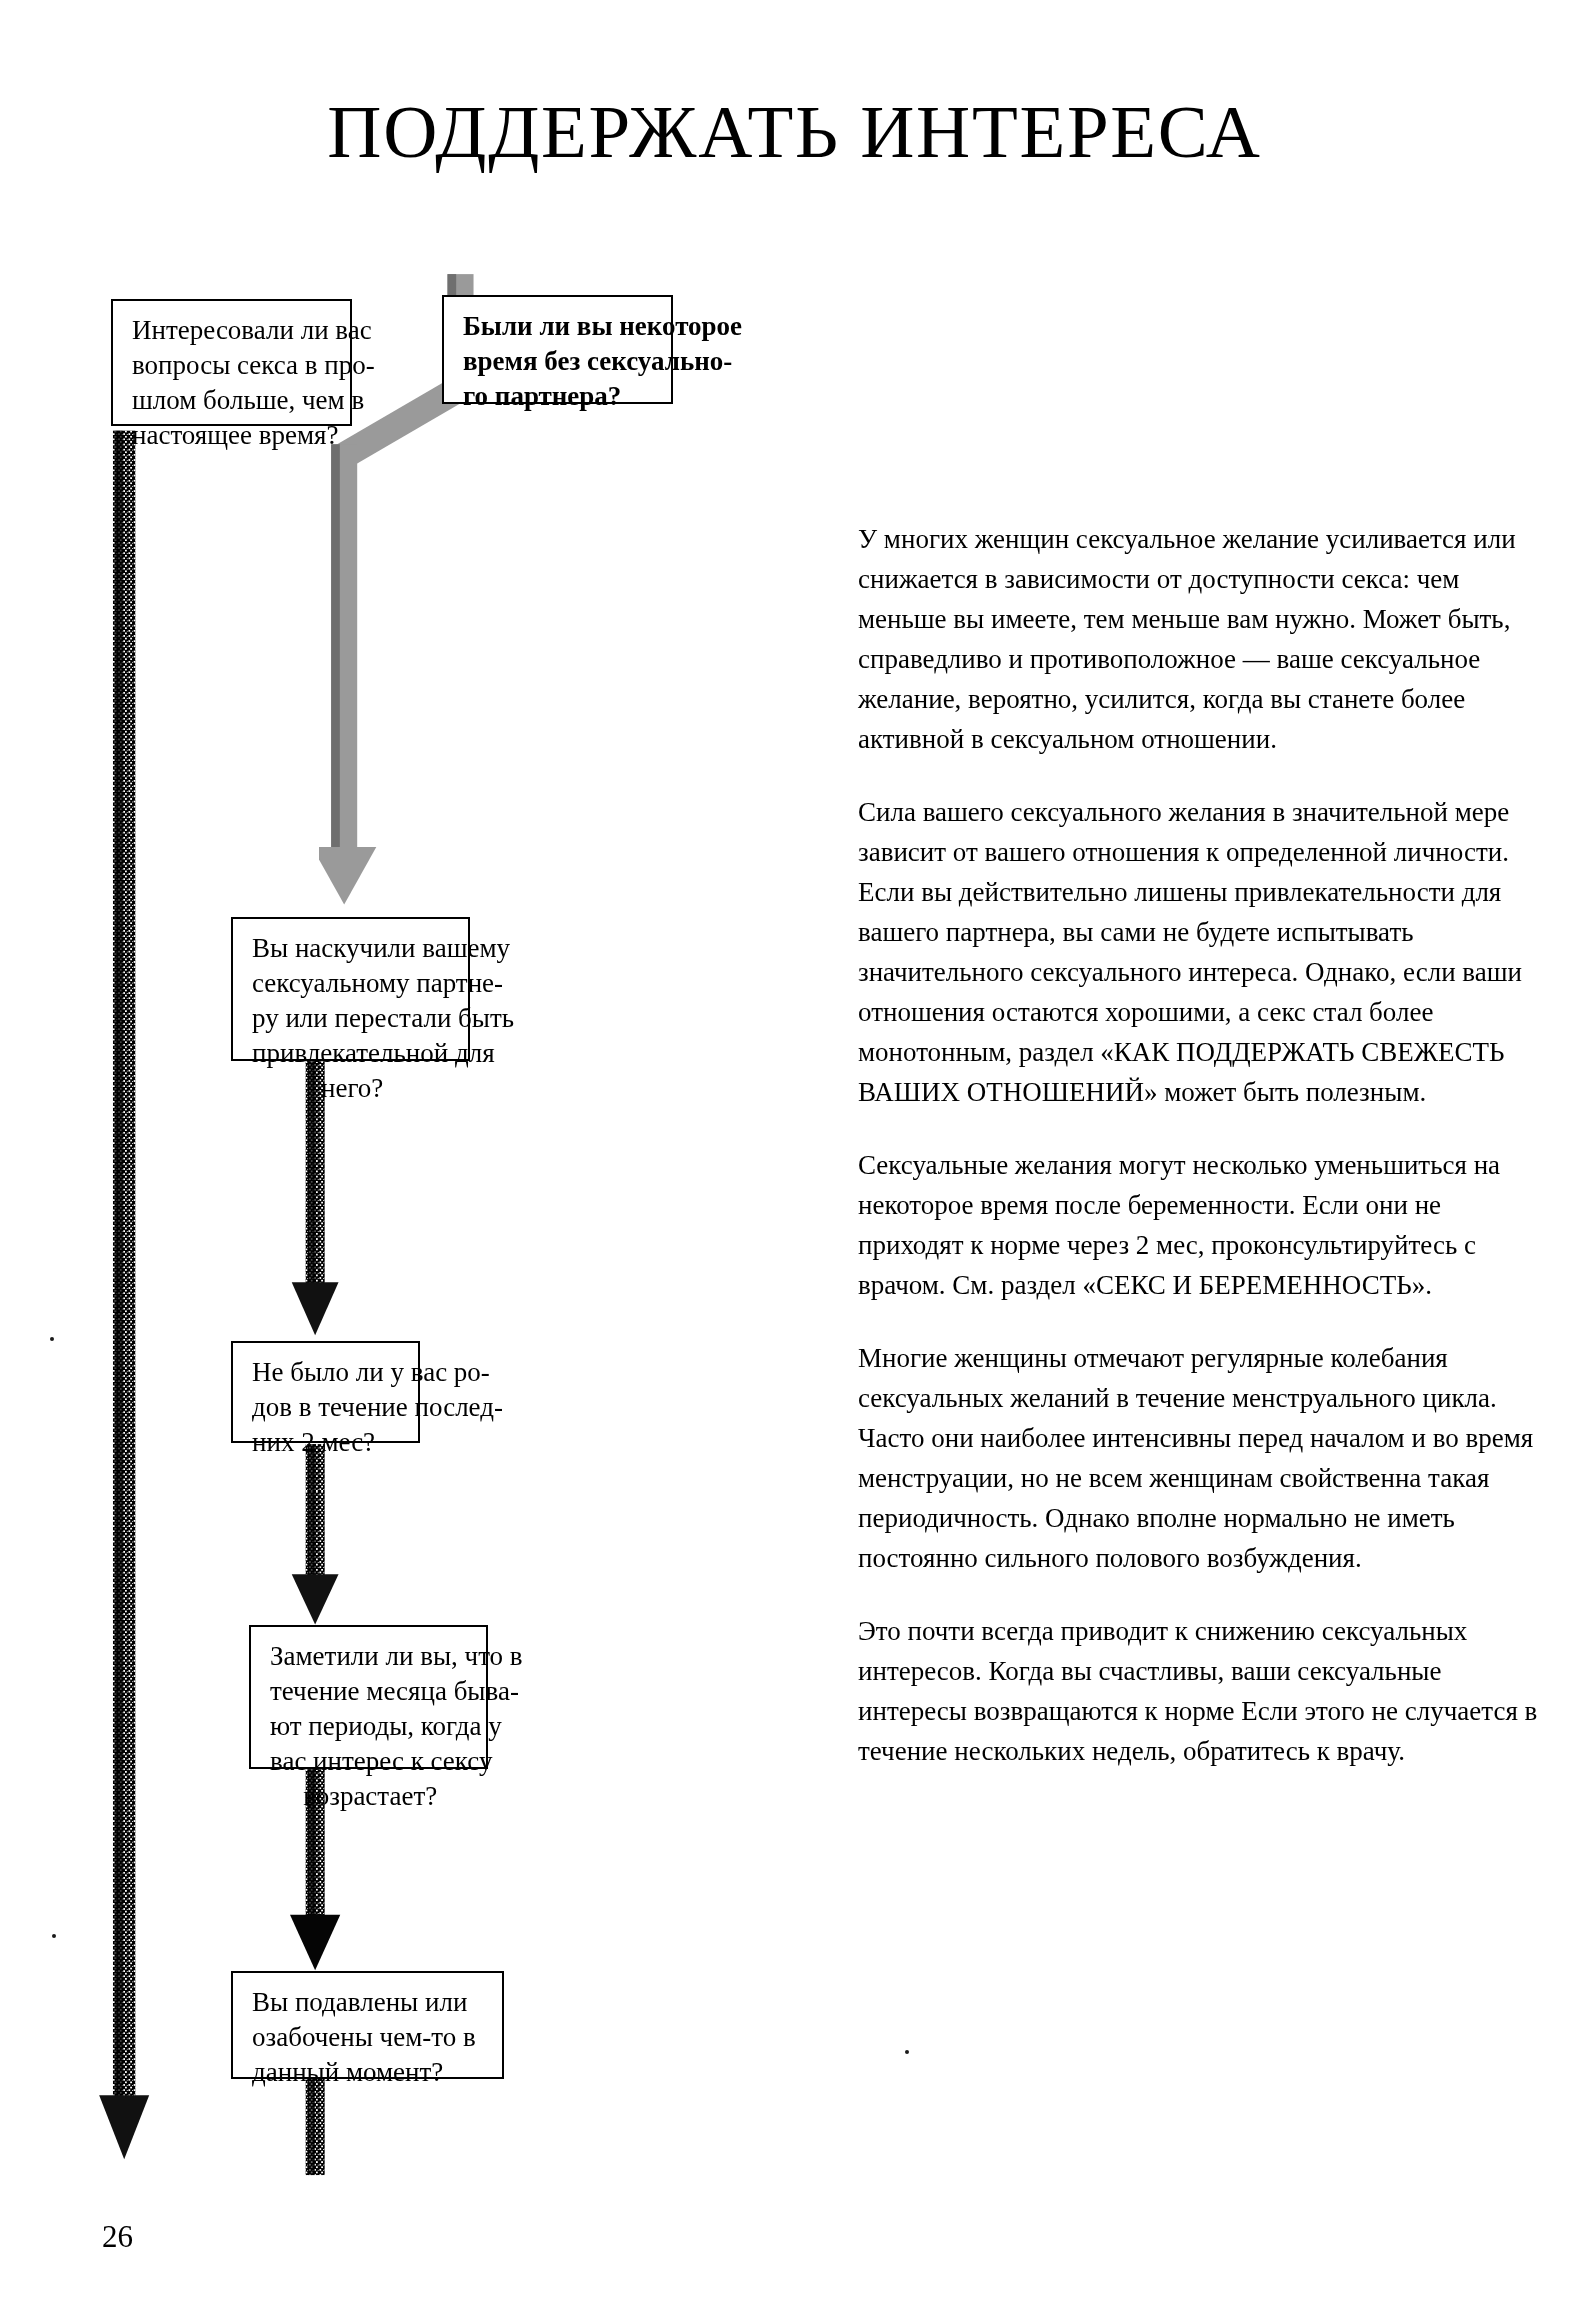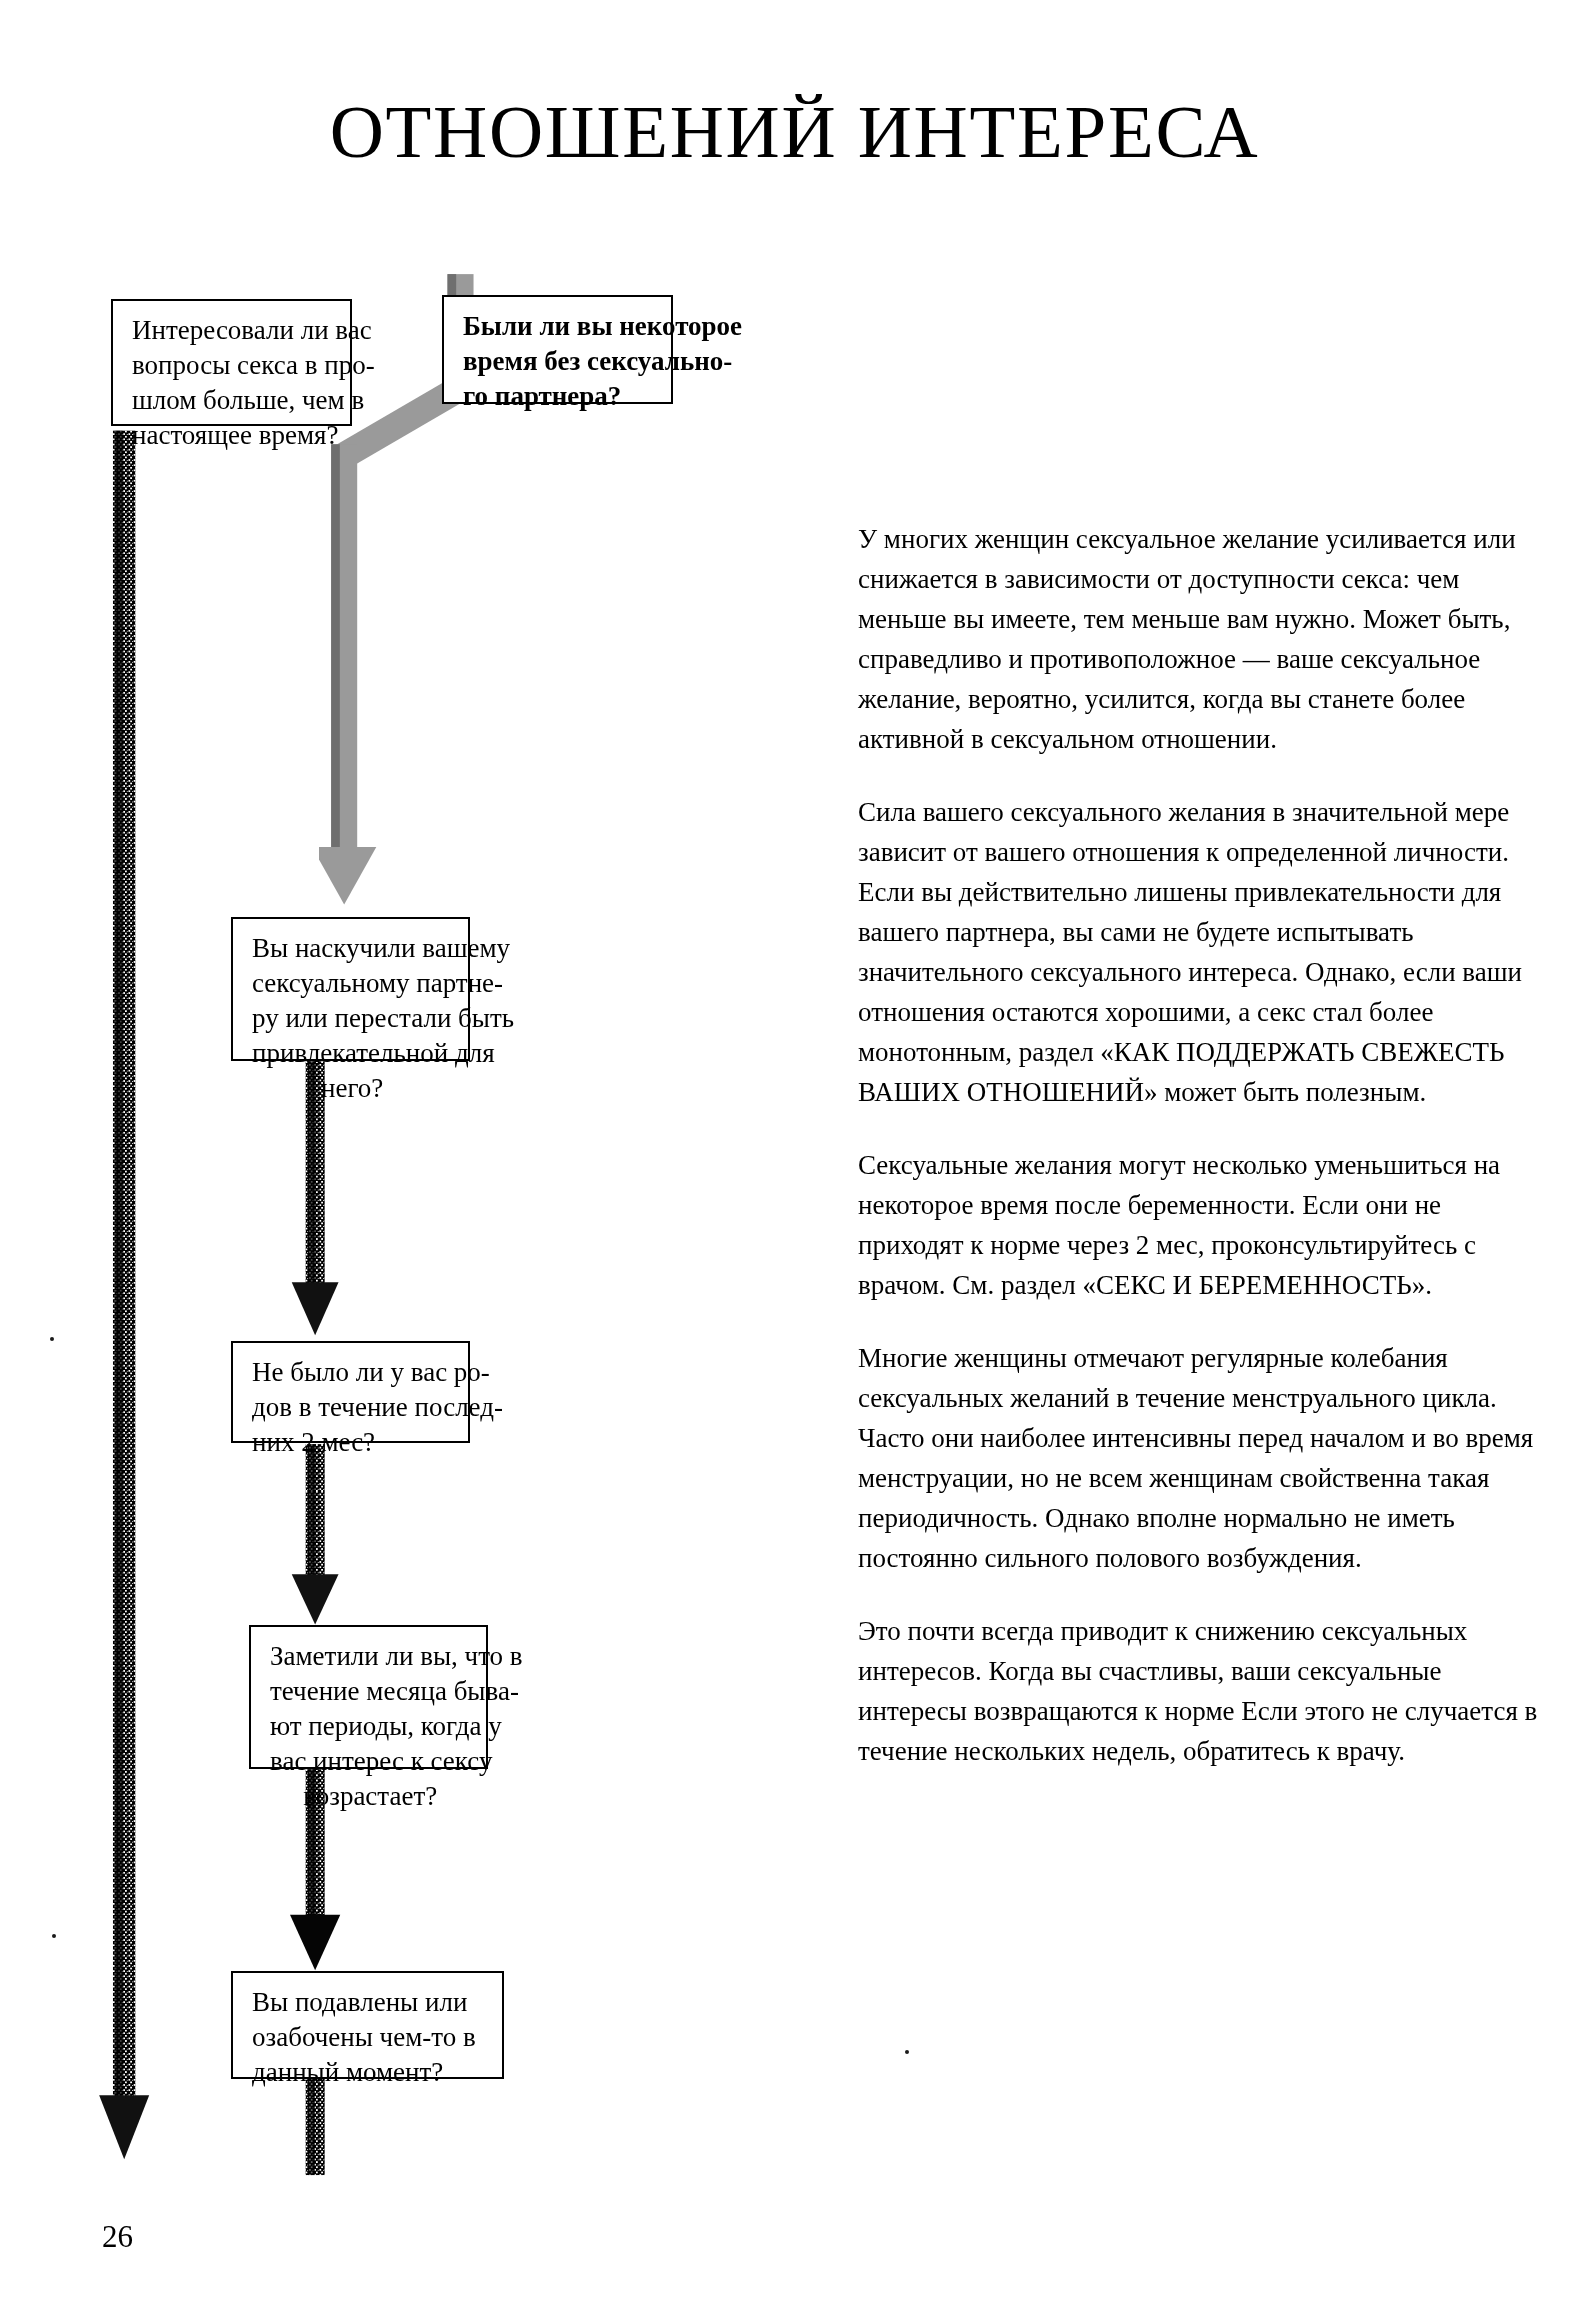--- a/index.html
+++ b/index.html
@@ -44,21 +44,21 @@
     line-height: 1.30;
     font-family: "Liberation Serif", "DejaVu Serif", serif;
     z-index: 5;
     margin-left: 44px;
   }
   .flow-box .line { display: block; white-space: nowrap; }
 
   #box-q1 { left: 67px;  top: 299px;  width: 241px; height: 127px; }
   #box-q2 { left: 398px; top: 295px;  width: 231px; height: 109px; font-weight: bold; }
   #box-q3 { left: 187px; top: 917px; width: 239px; height: 144px; text-align: center; }
-  #box-q4 { left: 187px; top: 1341px; width: 239px; height: 102px; }
+  #box-q4 { left: 187px; top: 1341px; width: 189px; height: 102px; }
   #box-q5 { left: 205px; top: 1625px; width: 239px; height: 144px; text-align: center; }
   #box-q6 { left: 187px; top: 1971px; width: 273px; height: 108px; }
 
   
   .arrow { position: absolute; z-index: 2; }
   .arrow svg { display: block; }
 
   
   #arrow-left-spine { left: 94px; top: 425px; }
   
@@ -100,21 +100,21 @@
     background: #1a1a1a;
     border-radius: 50%;
     z-index: 1;
   }
 </style>
 </head>
 <body>
 
 <div id="page">
 
-  <div class="page-title">ОТНОШЕНИЙ ИНТЕРЕСА</div>
+  <div class="page-title">ПОДДЕРЖАТЬ ИНТЕРЕСА</div>
 
   <div class="arrow" id="arrow-left-spine">
     <svg width="69" height="1745" viewBox="0 0 80 2010" xmlns="http://www.w3.org/2000/svg">
       <defs>
         <pattern id="rag" width="6" height="6" patternUnits="userSpaceOnUse">
           <rect width="6" height="6" fill="#000"></rect>
           <rect x="0" y="0" width="2" height="2" fill="#fff"></rect>
           <rect x="4" y="3" width="2" height="2" fill="#fff"></rect>
           <rect x="2" y="4" width="1" height="1" fill="#fff"></rect>
         </pattern>

